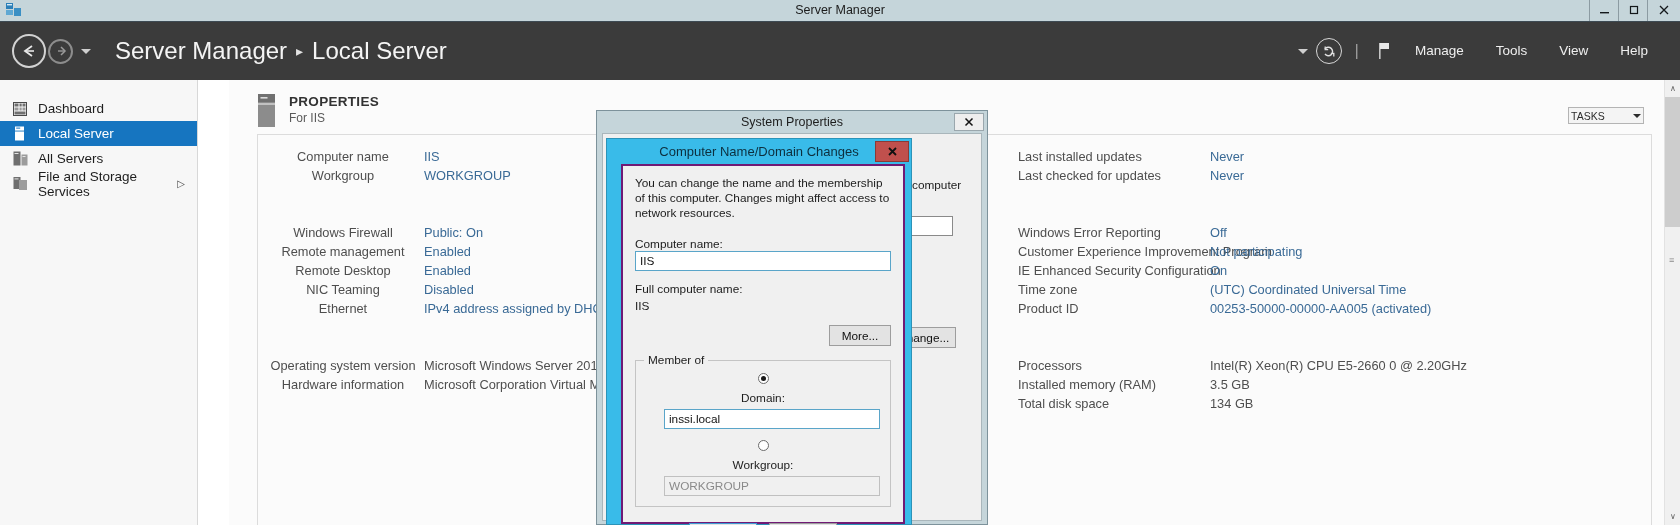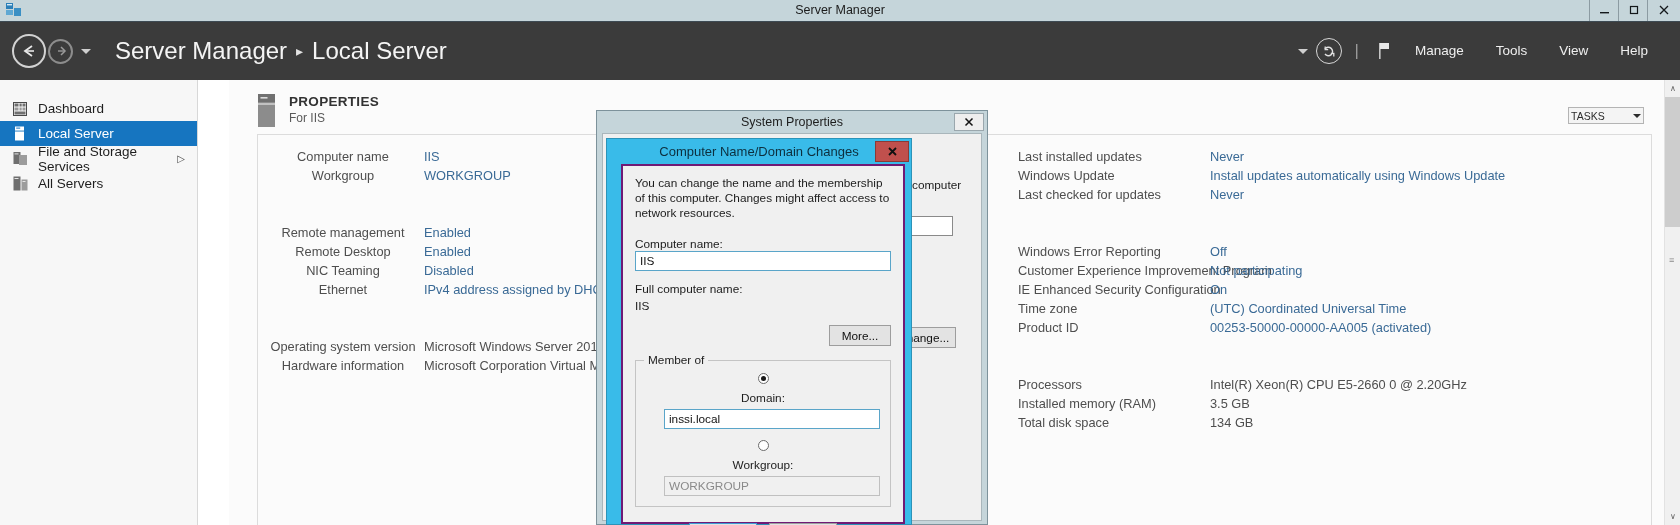--- a/index.html
+++ b/index.html
@@ -307,39 +307,39 @@
           <rect x="1" y="4.6" width="9" height="0.9" fill="#1675c0"></rect>
           <rect x="2.2" y="1.6" width="4" height="1" fill="#1675c0"></rect>
         </svg>
       </span>
       <span class="label">Local Server</span>
     </div>
 
     <div class="navitem">
       <span class="ico">
         <svg width="15" height="15" viewBox="0 0 15 15">
-          <rect x="0.5" y="1" width="7" height="12" fill="#6f6f6f"></rect>
-          <rect x="6" y="4" width="8" height="10" fill="#9c9c9c"></rect>
-          <rect x="1.5" y="2.4" width="4" height="1" fill="#e4e4e4"></rect>
-        </svg>
-      </span>
-      <span class="label">File and Storage Services</span>
-      <span class="arrow">▷</span>
-    </div>
-
-    <div class="navitem">
-      <span class="ico">
-        <svg width="15" height="15" viewBox="0 0 15 15">
           <rect x="0.5" y="0.5" width="7" height="14" fill="#6f6f6f"></rect>
           <rect x="8.5" y="3.5" width="6" height="11" fill="#9c9c9c"></rect>
           <rect x="1.5" y="2" width="4" height="1" fill="#e4e4e4"></rect>
           <rect x="9.5" y="5" width="3" height="1" fill="#e4e4e4"></rect>
         </svg>
       </span>
       <span class="label">All Servers</span>
+    </div>
+
+    <div class="navitem">
+      <span class="ico">
+        <svg width="15" height="15" viewBox="0 0 15 15">
+          <rect x="0.5" y="1" width="7" height="12" fill="#6f6f6f"></rect>
+          <rect x="6" y="4" width="8" height="10" fill="#9c9c9c"></rect>
+          <rect x="1.5" y="2.4" width="4" height="1" fill="#e4e4e4"></rect>
+        </svg>
+      </span>
+      <span class="label">File and Storage Services</span>
+      <span class="arrow">▷</span>
     </div>
   </div>
 
   <div class="main">
     <div class="panel">
 
       <div class="panel-head">
         <span class="srvicon">
           <svg width="20" height="34" viewBox="0 0 20 34">
             <rect x="1" y="0" width="17" height="33" fill="#8c8c8c"></rect>
@@ -365,20 +365,24 @@
               <div class="row">
                 <span class="k">Computer name</span>
                 <span class="v">IIS</span>
               </div>
               <div class="row">
                 <span class="k">Workgroup</span>
                 <span class="v">WORKGROUP</span>
               </div>
               <div class="spacer"></div>
               <div class="row">
+                <span class="k">Windows Firewall</span>
+                <span class="v">Public: On</span>
+              </div>
+              <div class="row">
                 <span class="k">Remote management</span>
                 <span class="v">Enabled</span>
               </div>
               <div class="row">
                 <span class="k">Remote Desktop</span>
                 <span class="v">Enabled</span>
               </div>
               <div class="row">
                 <span class="k">NIC Teaming</span>
                 <span class="v">Disabled</span>
@@ -394,24 +398,20 @@
               </div>
               <div class="row">
                 <span class="k">Hardware information</span>
                 <span class="v plain">Microsoft Corporation Virtual Machine</span>
               </div>
             </div>
           <div class="col c2" id="col-right">
               <div class="row wide">
                 <span class="k">Last installed updates</span>
                 <span class="v">Never</span>
-              </div>
-              <div class="row wide">
-                <span class="k">Windows Update</span>
-                <span class="v">Install updates automatically using Windows Update</span>
               </div>
               <div class="row wide">
                 <span class="k">Last checked for updates</span>
                 <span class="v">Never</span>
               </div>
               <div class="spacer"></div>
               <div class="row wide">
                 <span class="k">Windows Error Reporting</span>
                 <span class="v">Off</span>
               </div>

